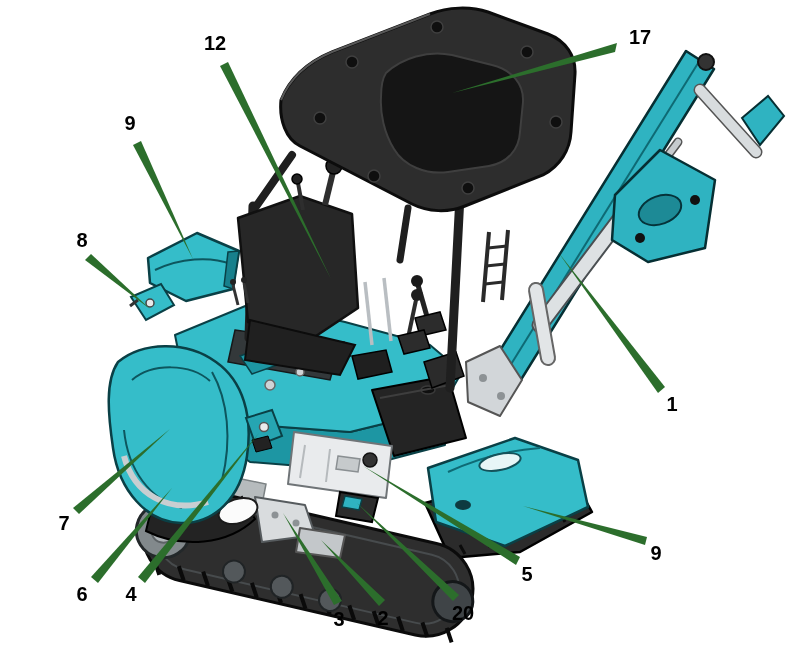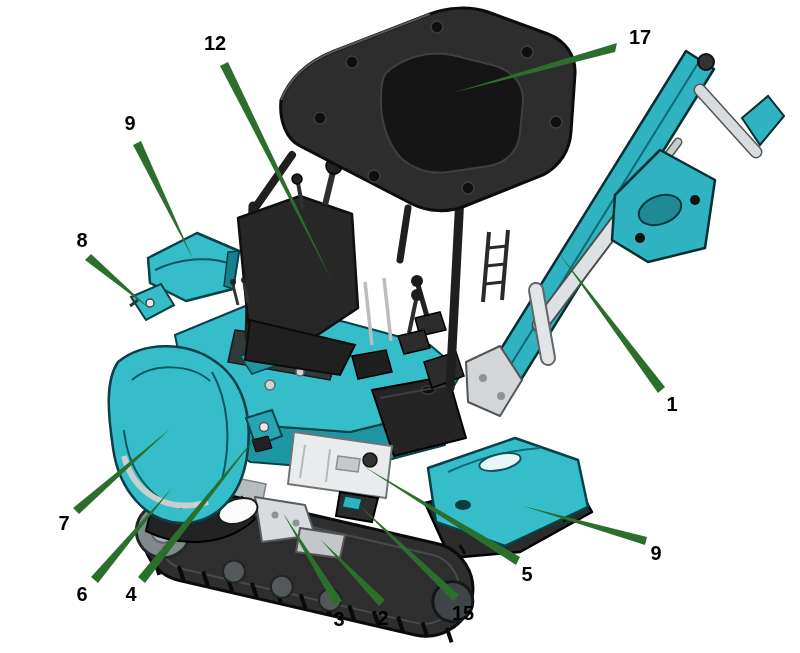--- a/index.html
+++ b/index.html
@@ -215,17 +215,17 @@
 
   <div class="callout" style="left:672px;top:404px">1</div>
   <div class="callout" style="left:383px;top:618px">2</div>
   <div class="callout" style="left:339px;top:619px">3</div>
   <div class="callout" style="left:131px;top:594px">4</div>
   <div class="callout" style="left:527px;top:574px">5</div>
   <div class="callout" style="left:82px;top:594px">6</div>
   <div class="callout" style="left:64px;top:523px">7</div>
   <div class="callout" style="left:82px;top:240px">8</div>
   <div class="callout" style="left:130px;top:123px">9</div>
-  <div class="callout" style="left:463px;top:613px">15</div>
+  <div class="callout" style="left:463px;top:613px">20</div>
   <div class="callout" style="left:656px;top:553px">9</div>
   <div class="callout" style="left:215px;top:43px">12</div>
   <div class="callout" style="left:640px;top:37px">17</div>
 </div>
 
 </body></html>

